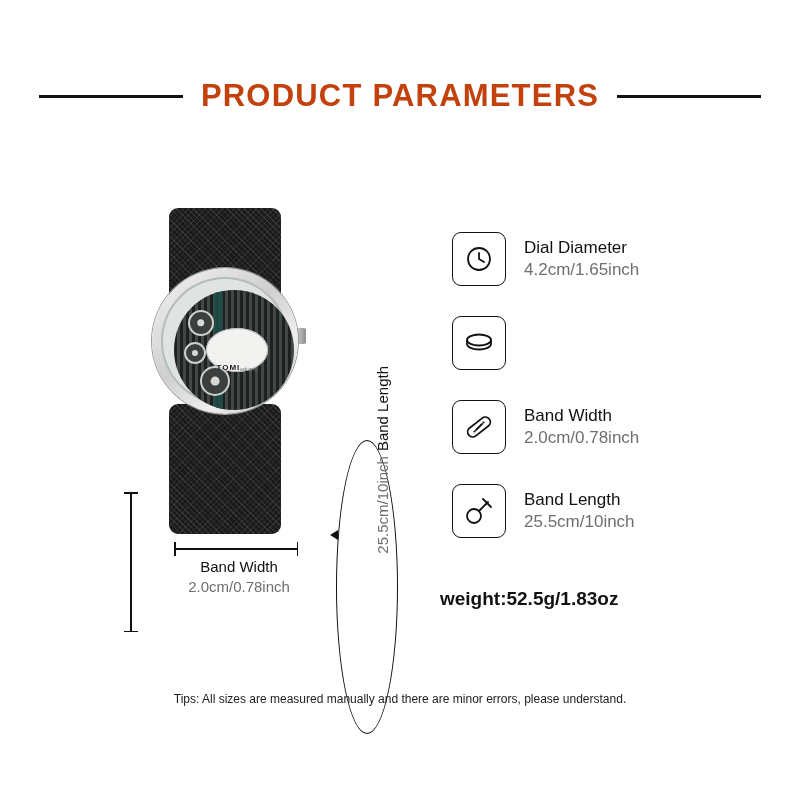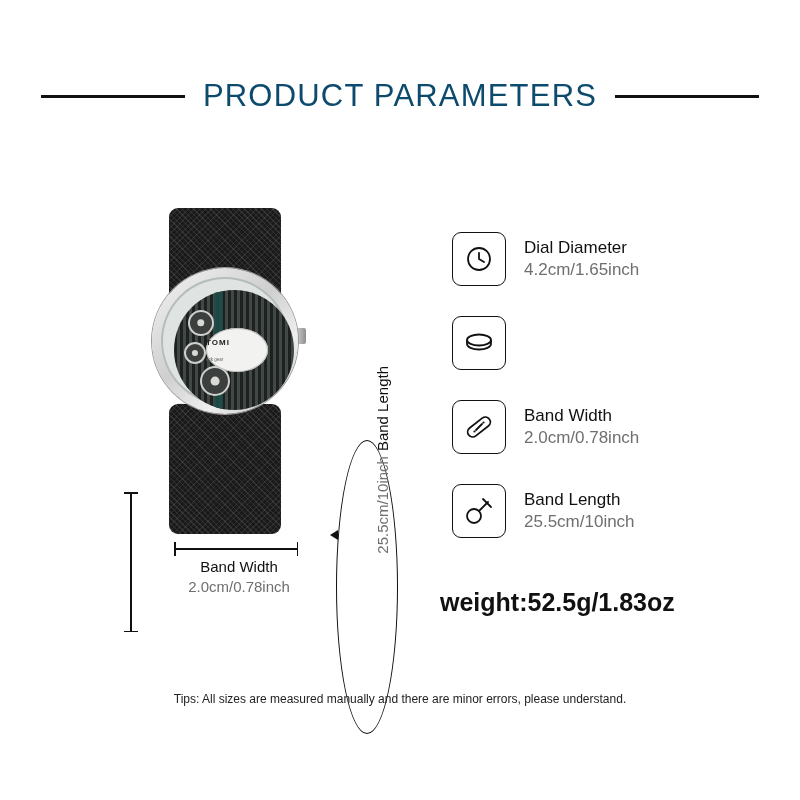--- a/index.html
+++ b/index.html
@@ -27,24 +27,24 @@
     justify-content: center;
     gap: 18px;
   }
   .header .rule {
     height: 3px;
     background: #111;
     width: 144px;
   }
   .header .title {
     font-size: 31px;
-    font-weight: normal;
+    font-weight: bold;
     letter-spacing: 1.2px;
     white-space: nowrap;
-    color: #0c4a6e;
+    color: #c2410c;
   }
 
   
   .watch-block {
     position: absolute;
     left: 88px;
     top: 200px;
     width: 320px;
     height: 400px;
   }
@@ -244,22 +244,22 @@
   }
   .subdial {
     position: absolute;
     background: #f2f2f0;
     border-radius: 50%;
     box-shadow: inset 0 0 0 1px #bdbdbd;
   }
   .sd-main {
     left: 32px; top: 38px; width: 62px; height: 44px;
     border-radius: 31px/22px;
-    display: flex; align-items: flex-start; justify-content: center;
-    flex-direction: column;
+    display: flex; align-items: flex-end; justify-content: center;
+    flex-direction: row;
   }
   .sd-main .brand {
     font-size: 8px; letter-spacing: 1px; color: #222; font-weight: bold;
   }
   .sd-main .sub {
     font-size: 4.5px; color: #666; margin-top: 10px;
   }
   .gear {
     position: absolute;
     border-radius: 50%;
@@ -319,21 +319,21 @@
   }
   .spec-text .val {
     font-size: 17px;
     color: #6f6f6f;
     line-height: 1.3;
   }
   .weight {
     position: absolute;
     left: 440px;
     top: 588px;
-    font-size: 25px;
+    font-size: 19px;
     font-weight: bold;
     color: #111;
   }
 
   
   .tips {
     position: absolute;
     top: 692px;
     left: 0;
     width: 800px;

